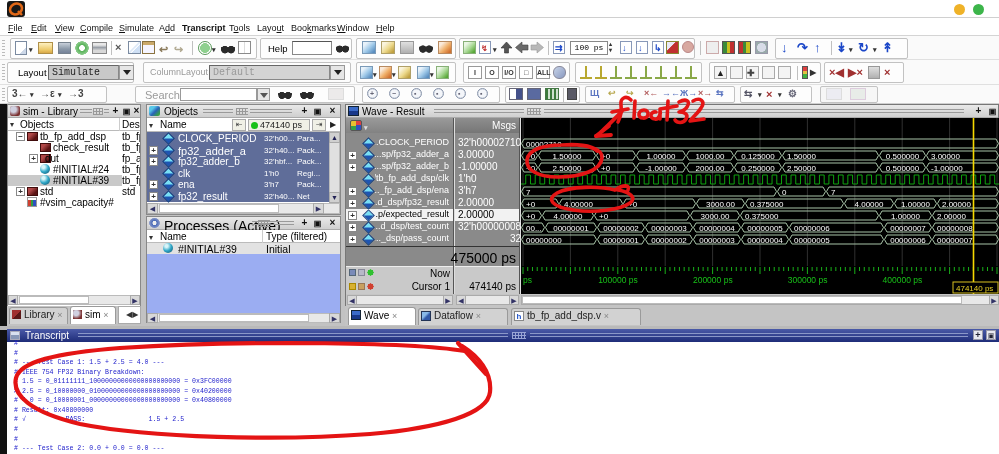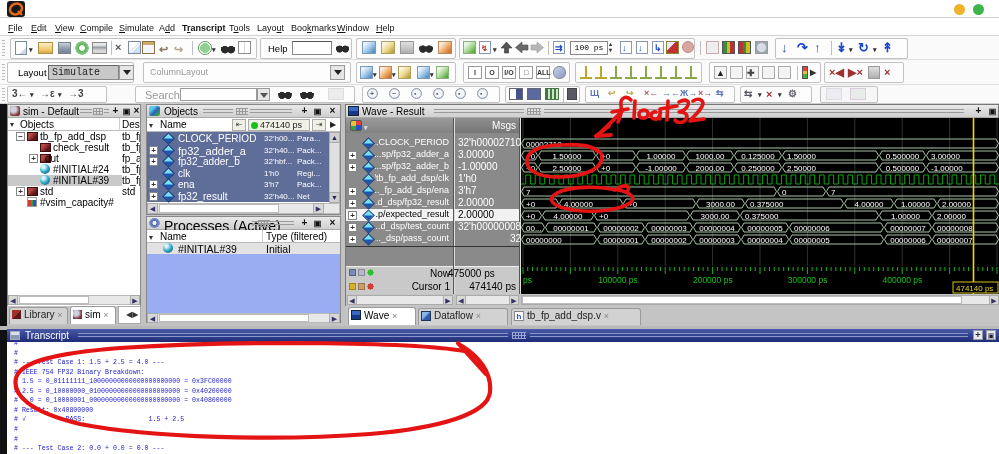--- a/index.html
+++ b/index.html
@@ -118,20 +118,21 @@
 <b class="ic" style="left:873px;top:46px;width:6px;height:6px;color:#333;font-size:7px;">▾</b>
 <b class="ic" style="left:882px;top:40px;width:12px;height:15px;color:#1a46c8;font-size:13px;font-weight:700;">↟</b>
 <div class="abs" style="left:0;top:60px;width:999px;height:25px;background:#fafafa;border-bottom:1px solid #e0e0e0;"></div>
 <div class="abs" style="left:2px;top:64px;width:3px;height:16px;background:repeating-linear-gradient(0deg,#bbb 0 1px,transparent 1px 3px);"></div>
 <div class="grp" style="left:7px;top:62px;width:127px;height:21px;"></div>
 <div class="lbl" style="left:18px;top:67px;">Layout</div>
 <div class="combo" style="left:48px;top:65px;width:71px;">Simulate</div>
 <div class="cbtn" style="left:119px;top:65px;"><span class="tri"></span></div>
 <div class="grp" style="left:143px;top:62px;width:208px;height:21px;"></div>
 <div class="lbl" style="left:150px;top:67px;color:#9a9a9a;font-size:9px;">ColumnLayout</div>
+<div class="combo" style="left:209px;top:65px;width:121px;color:#999;background:#d4d4d4;">Default</div>
 <div class="cbtn" style="left:330px;top:65px;"><span class="tri"></span></div>
 <div class="grp" style="left:356px;top:62px;width:100px;"></div>
 <b class="ic" style="left:360px;top:66px;width:13px;height:13px;background:linear-gradient(135deg,#e8f2fa 20%,#9ec8e8 55%,#5a8ec0 90%);border:1px solid #7a9ab8;"></b>
 <b class="ic" style="left:373px;top:71px;width:6px;height:6px;color:#333;font-size:7px;">▾</b>
 <b class="ic" style="left:379px;top:66px;width:13px;height:13px;background:linear-gradient(135deg,#faeada 20%,#f0b06a 55%,#d07030 90%);border:1px solid #b88a60;"></b>
 <b class="ic" style="left:392px;top:71px;width:6px;height:6px;color:#333;font-size:7px;">▾</b>
 <b class="ic" style="left:398px;top:66px;width:13px;height:13px;background:linear-gradient(135deg,#faf4dc 20%,#ecd88a 55%,#c0a040 90%);border:1px solid #b0a068;"></b>
 <b class="ic" style="left:417px;top:66px;width:13px;height:13px;background:linear-gradient(135deg,#e8f2fa 20%,#9ec8e8 55%,#5a8ec0 90%);border:1px solid #7a9ab8;"></b>
 <b class="ic" style="left:430px;top:71px;width:6px;height:6px;color:#333;font-size:7px;">▾</b>
 <b class="ic" style="left:436px;top:66px;width:13px;height:13px;background:linear-gradient(135deg,#eaf6e4 20%,#a8d894 55%,#58a838 90%);border:1px solid #88b078;"></b>
@@ -217,21 +218,21 @@
 <b class="ic" style="left:778px;top:91px;width:6px;height:6px;color:#333;font-size:7px;">▾</b>
 <b class="ic" style="left:788px;top:88px;width:13px;height:12px;color:#667;font-size:10px;font-style:normal;">⚙</b>
 <div class="grp" style="left:820px;top:86px;width:58px;height:17px;background:#f6f6f6;"></div>
 <b class="ic" style="left:826px;top:88px;width:16px;height:12px;background:#ececf2;border:1px solid #ddd;"></b>
 <b class="ic" style="left:850px;top:88px;width:16px;height:12px;background:#e8ece8;border:1px solid #dcd;"></b>
 <div class="abs" style="left:0;top:104px;width:999px;height:226px;background:#c2c2c2;"></div>
 <div class="abs" style="left:0;top:104px;width:7px;height:350px;background:#111;"></div>
 <div class="abs" style="left:7px;top:104px;width:134px;height:220px;background:#fff;border:1px solid #888;"></div>
 <div class="hdr" style="left:8px;top:105px;width:132px;"></div>
 <b class="ic" style="left:10px;top:106px;width:10px;height:10px;background:radial-gradient(circle at 35% 35%,#d0d0e0 30%,#7a3030 70%);border-radius:2px;"></b>
-<div class="abs" style="left:23px;top:106px;font-size:10px;color:#000;">sim - Default</div>
+<div class="abs" style="left:23px;top:106px;font-size:10px;color:#000;">sim - Library</div>
 <div class="dline" style="left:80px;top:109px;width:12px;"></div>
 <div class="dots" style="left:93px;top:108px;width:10px;"></div>
 <div class="dline" style="left:104px;top:109px;width:5px;"></div>
 <div class="hbtn" style="left:110px;top:106px;">+</div>
 <div class="hbtn" style="left:121px;top:107px;font-size:8px;">▣</div>
 <div class="hbtn" style="left:131px;top:106px;">×</div>
 <div class="colh" style="left:8px;top:118px;width:132px;height:13px;"></div>
 <div class="abs" style="left:10px;top:120px;font-size:8px;color:#333;">▾</div>
 <div class="abs" style="left:20px;top:119px;font-size:10px;">Objects</div>
 <div class="abs" style="left:119px;top:118px;width:1px;height:13px;background:#ccc;"></div>
@@ -535,21 +536,21 @@
     </svg>
 <div class="abs" style="left:346px;top:266px;width:107px;height:28px;background:#c9c9c9;border-top:1px solid #eee;"></div>
 <div class="abs" style="left:455px;top:266px;width:64px;height:28px;background:#c9c9c9;border-top:1px solid #eee;"></div>
 <b class="ic" style="left:349px;top:269px;width:7px;height:7px;background:#7a8ab8;border:1px solid #567;"></b>
 <b class="ic" style="left:358px;top:269px;width:7px;height:7px;background:#b8b8c8;border:1px solid #889;"></b>
 <b class="ic" style="left:367px;top:269px;width:7px;height:7px;background:radial-gradient(circle,#30c030 60%,#c9c9c9 65%);border-radius:4px;"></b>
 <b class="ic" style="left:349px;top:283px;width:7px;height:7px;background:#d8b030;border:1px solid #a80;"></b>
 <b class="ic" style="left:358px;top:283px;width:7px;height:7px;background:#c8a060;border:1px solid #975;"></b>
 <b class="ic" style="left:367px;top:283px;width:7px;height:7px;background:radial-gradient(circle,#d04030 60%,#c9c9c9 65%);border-radius:4px;"></b>
 <div class="abs" style="left:380px;top:268px;width:70px;text-align:right;font-size:10px;color:#000;">Now</div>
-<div class="abs" style="left:448px;top:268px;width:68px;font-size:10px;color:#000;">475000 ps</div>
+<div class="abs" style="left:448px;top:250px;width:68px;text-align:right;font-size:14px;color:#000;">475000 ps</div>
 <div class="abs" style="left:380px;top:281px;width:70px;text-align:right;font-size:10px;color:#000;">Cursor 1</div>
 <div class="abs" style="left:448px;top:281px;width:68px;text-align:right;font-size:10px;color:#000;">474140 ps</div>
 <svg class="abs" style="left:521px;top:266px" width="478" height="28" viewBox="0 0 478 28">
       <rect width="478" height="28" fill="#000"></rect>
       <line x1="2.00" y1="1" x2="2.00" y2="8" stroke="#18b018" stroke-width="1"></line>
       <line x1="6.74" y1="1" x2="6.74" y2="5" stroke="#18b018" stroke-width="1"></line>
       <line x1="11.48" y1="1" x2="11.48" y2="5" stroke="#18b018" stroke-width="1"></line>
       <line x1="16.22" y1="1" x2="16.22" y2="5" stroke="#18b018" stroke-width="1"></line>
       <line x1="20.96" y1="1" x2="20.96" y2="5" stroke="#18b018" stroke-width="1"></line>
       <line x1="25.70" y1="1" x2="25.70" y2="5" stroke="#18b018" stroke-width="1"></line>

